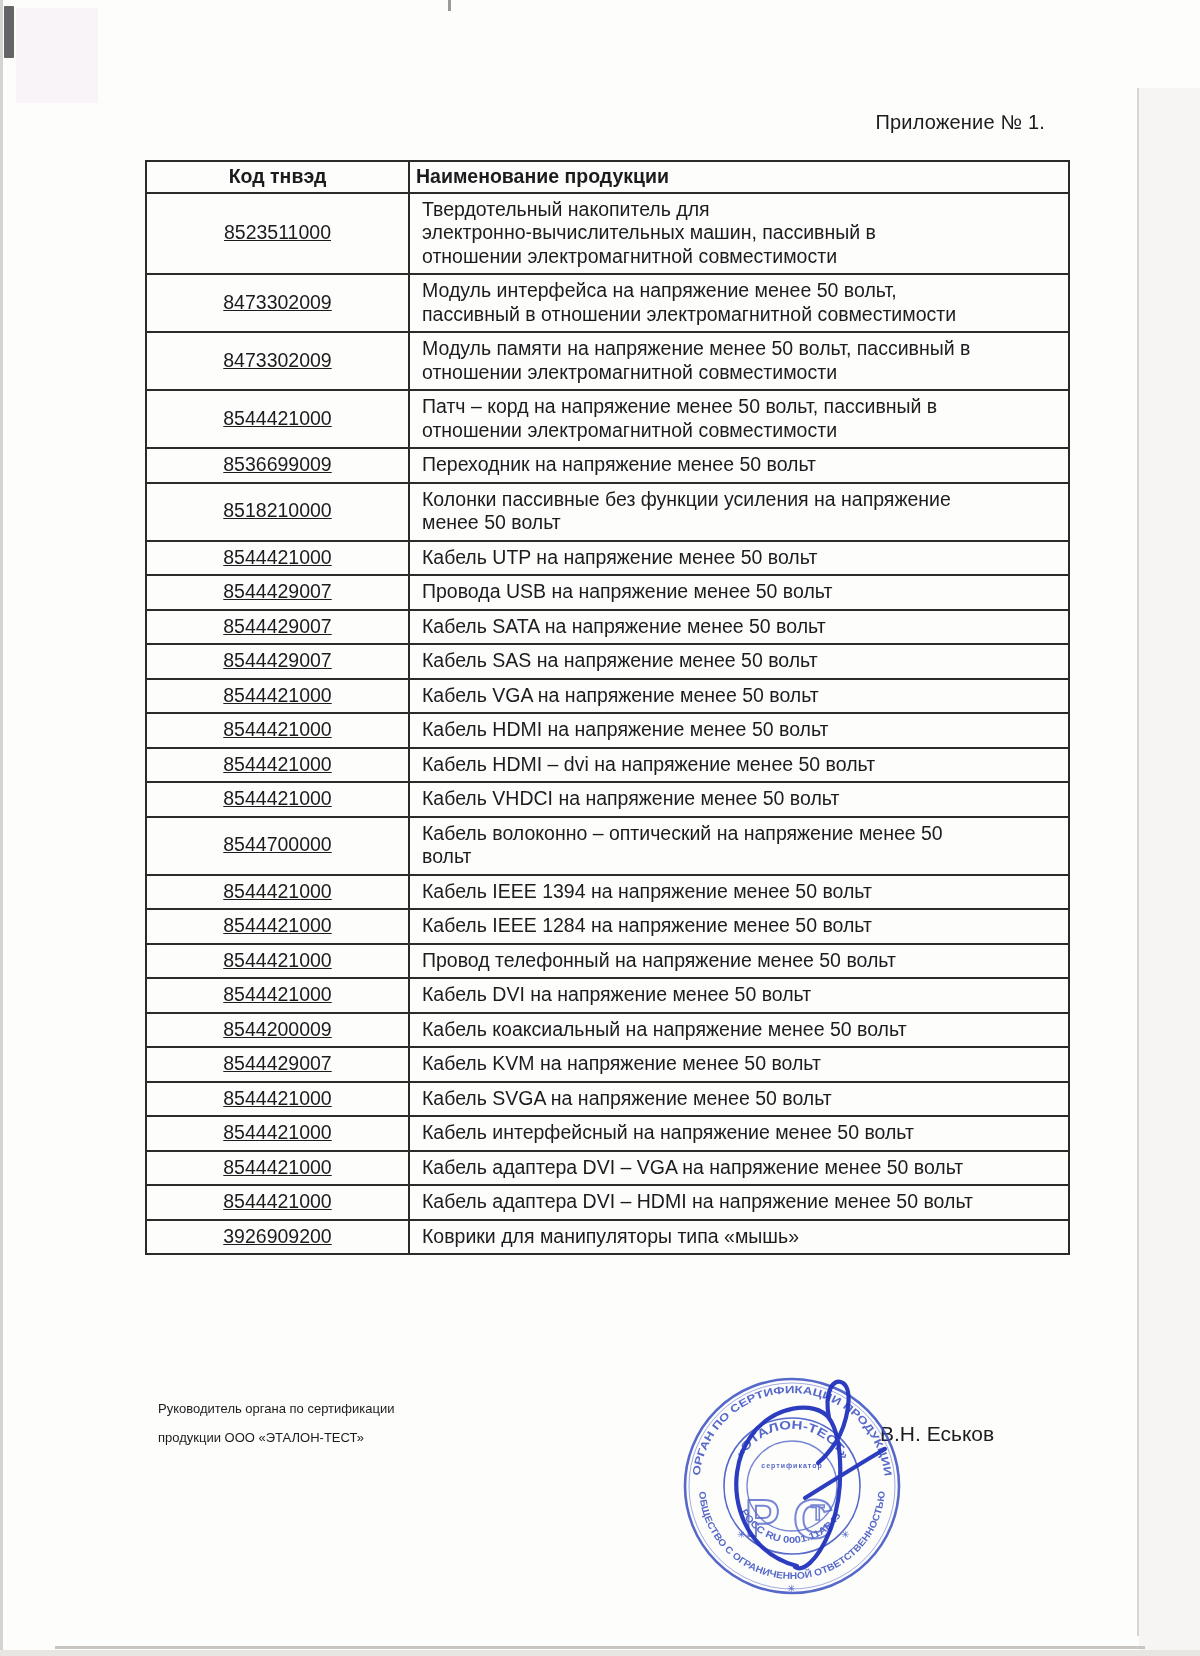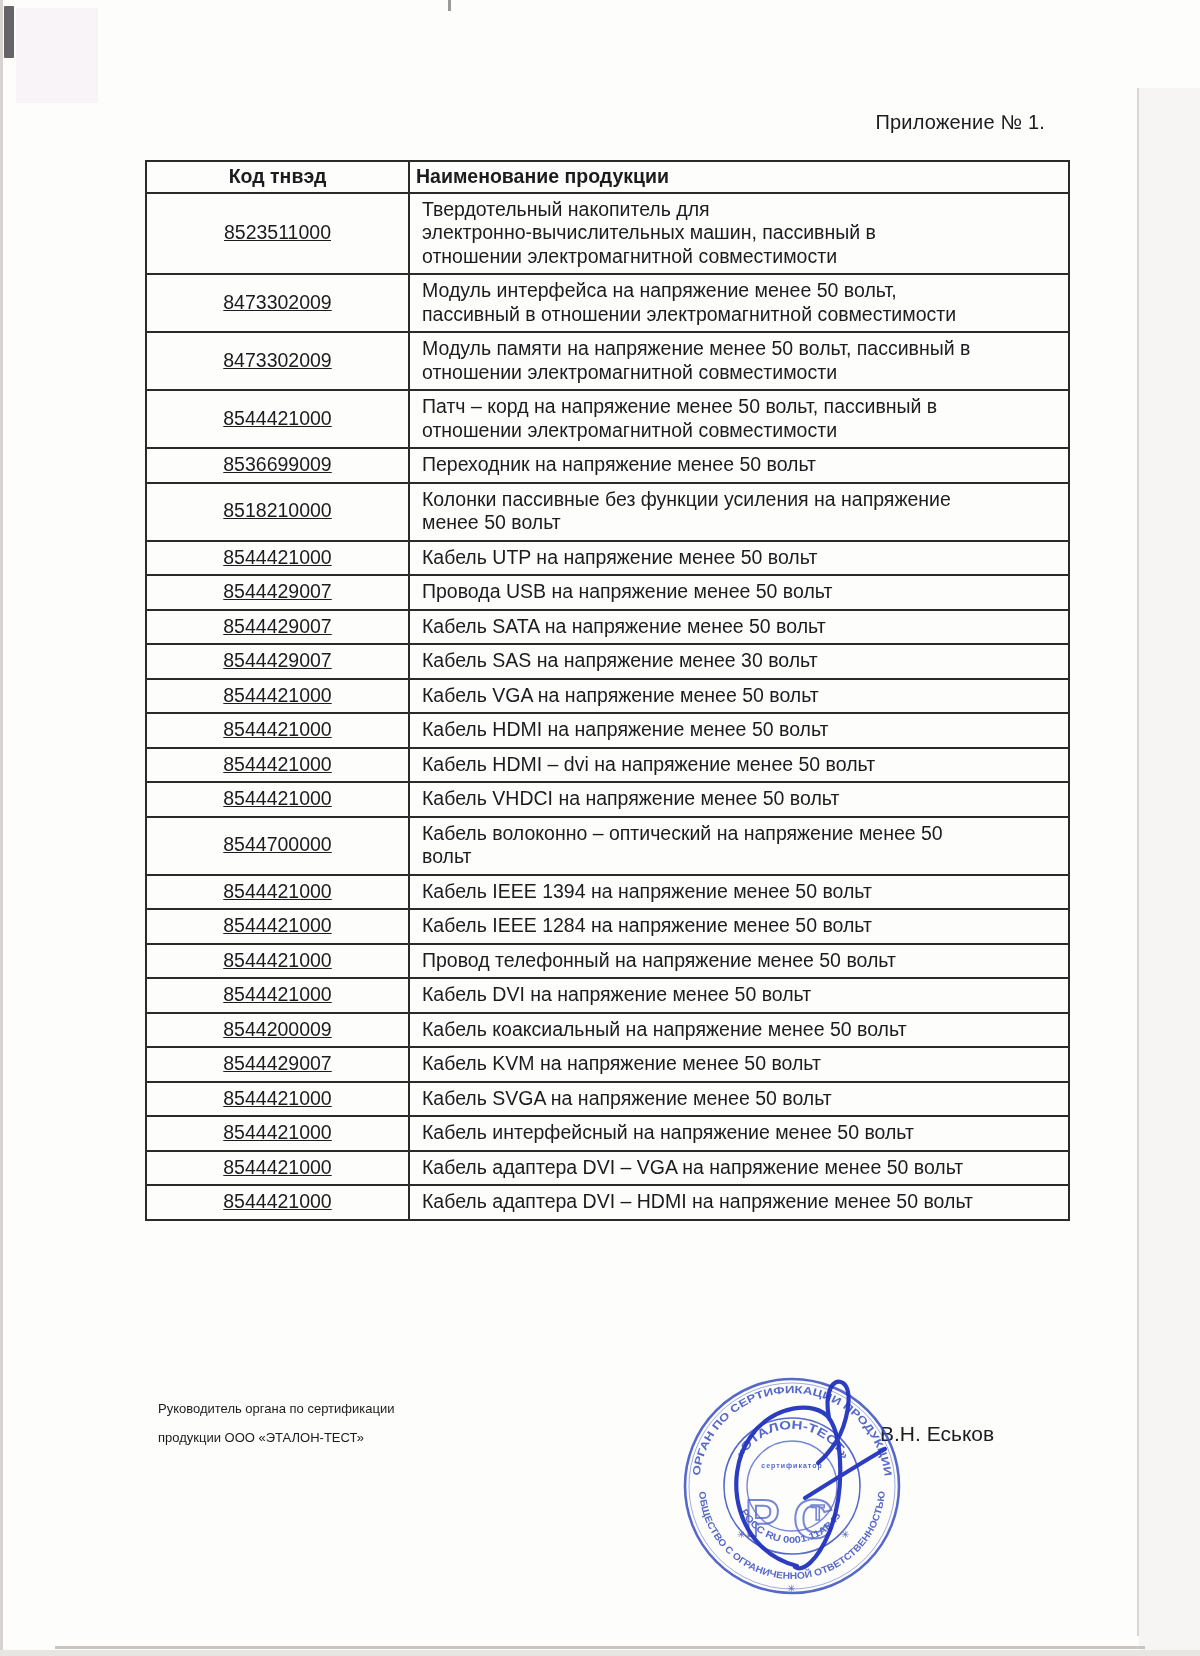--- a/index.html
+++ b/index.html
@@ -121,21 +121,21 @@
     <td class="name">Провода USB на напряжение менее 50 вольт</td>
   </tr>
 
   <tr>
     <td class="code">8544429007</td>
     <td class="name">Кабель SATA на напряжение менее 50 вольт</td>
   </tr>
 
   <tr>
     <td class="code">8544429007</td>
-    <td class="name">Кабель SAS на напряжение менее 30 вольт</td>
+    <td class="name">Кабель SAS на напряжение менее 50 вольт</td>
   </tr>
 
   <tr>
     <td class="code">8544421000</td>
     <td class="name">Кабель VGA на напряжение менее 50 вольт</td>
   </tr>
 
   <tr>
     <td class="code">8544421000</td>
     <td class="name">Кабель HDMI на напряжение менее 50 вольт</td>
@@ -200,20 +200,24 @@
   <tr>
     <td class="code">8544421000</td>
     <td class="name">Кабель адаптера DVI – VGA на напряжение менее 50 вольт</td>
   </tr>
 
   <tr>
     <td class="code">8544421000</td>
     <td class="name">Кабель адаптера DVI – HDMI на напряжение менее 50 вольт</td>
   </tr>
 
+  <tr>
+    <td class="code">3926909200</td>
+    <td class="name">Коврики для манипуляторы типа «мышь»</td>
+  </tr>
 
 </tbody>
 </table>
 
 <div class="sig-role">Руководитель органа по сертификации
 продукции ООО «ЭТАЛОН-ТЕСТ»</div>
 <div class="sig-name">В.Н. Еськов</div>
 
 <div class="stamp-wrap">
   <svg width="300" height="300" viewBox="0 0 300 300">

